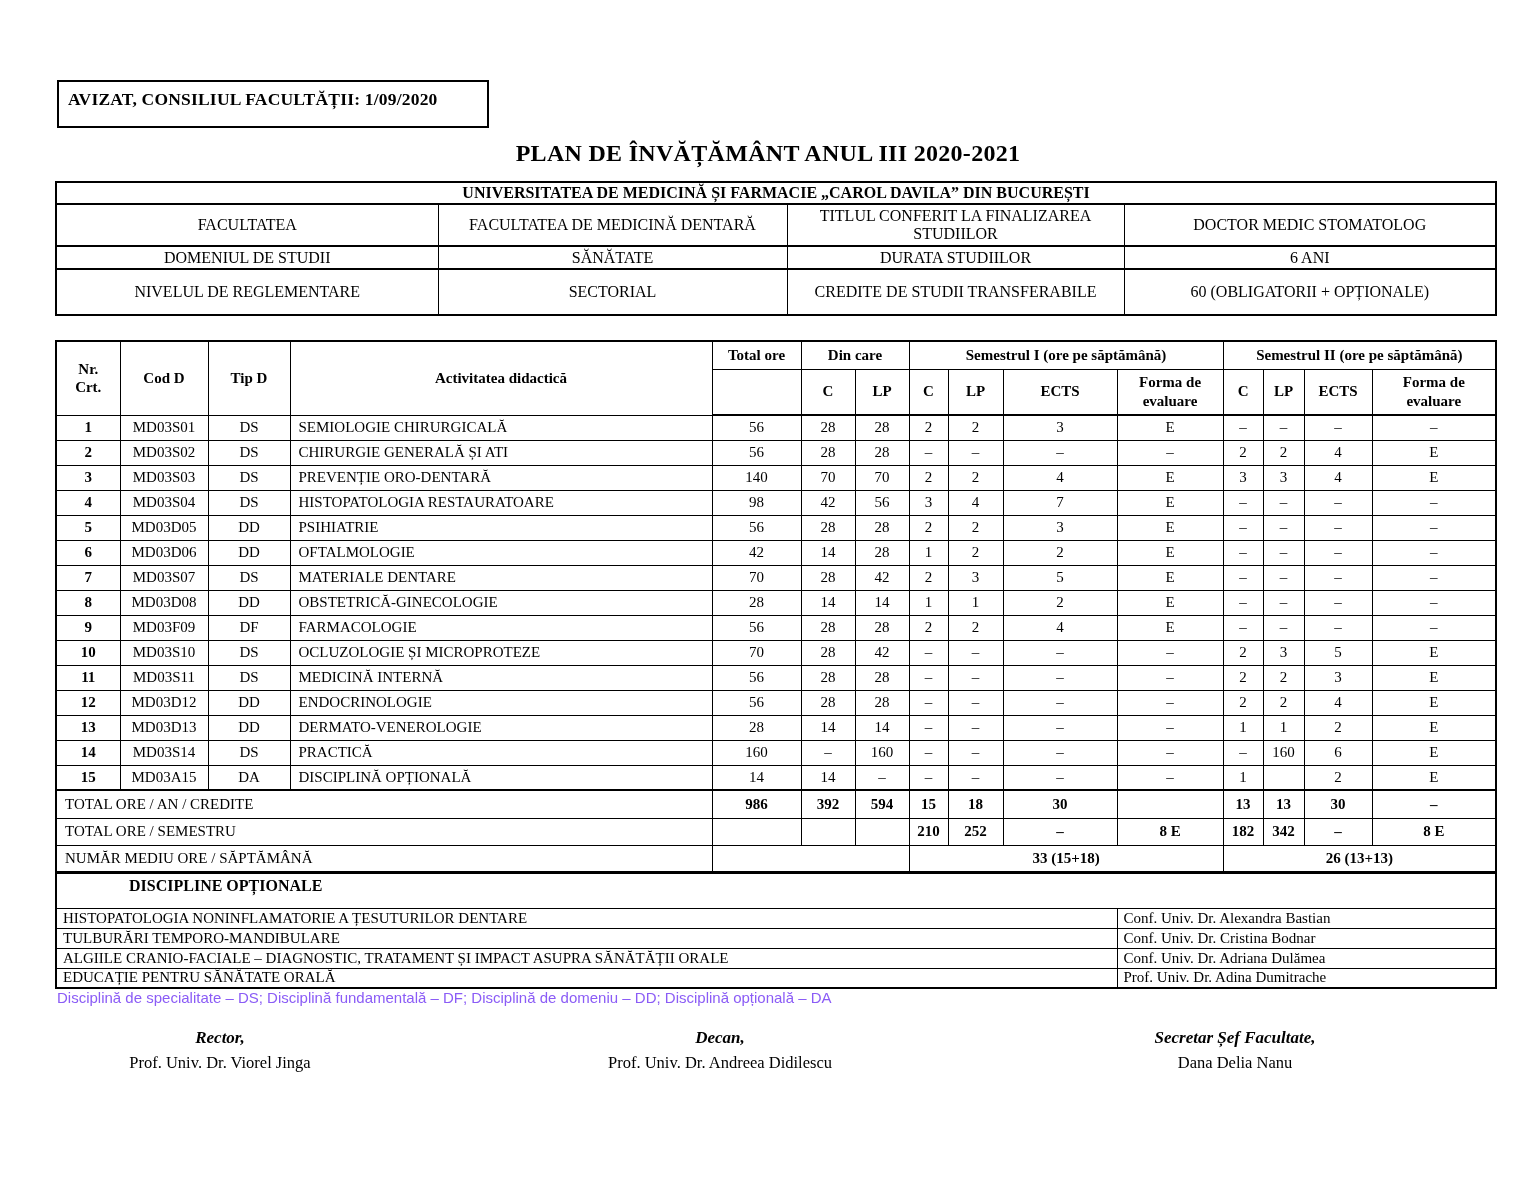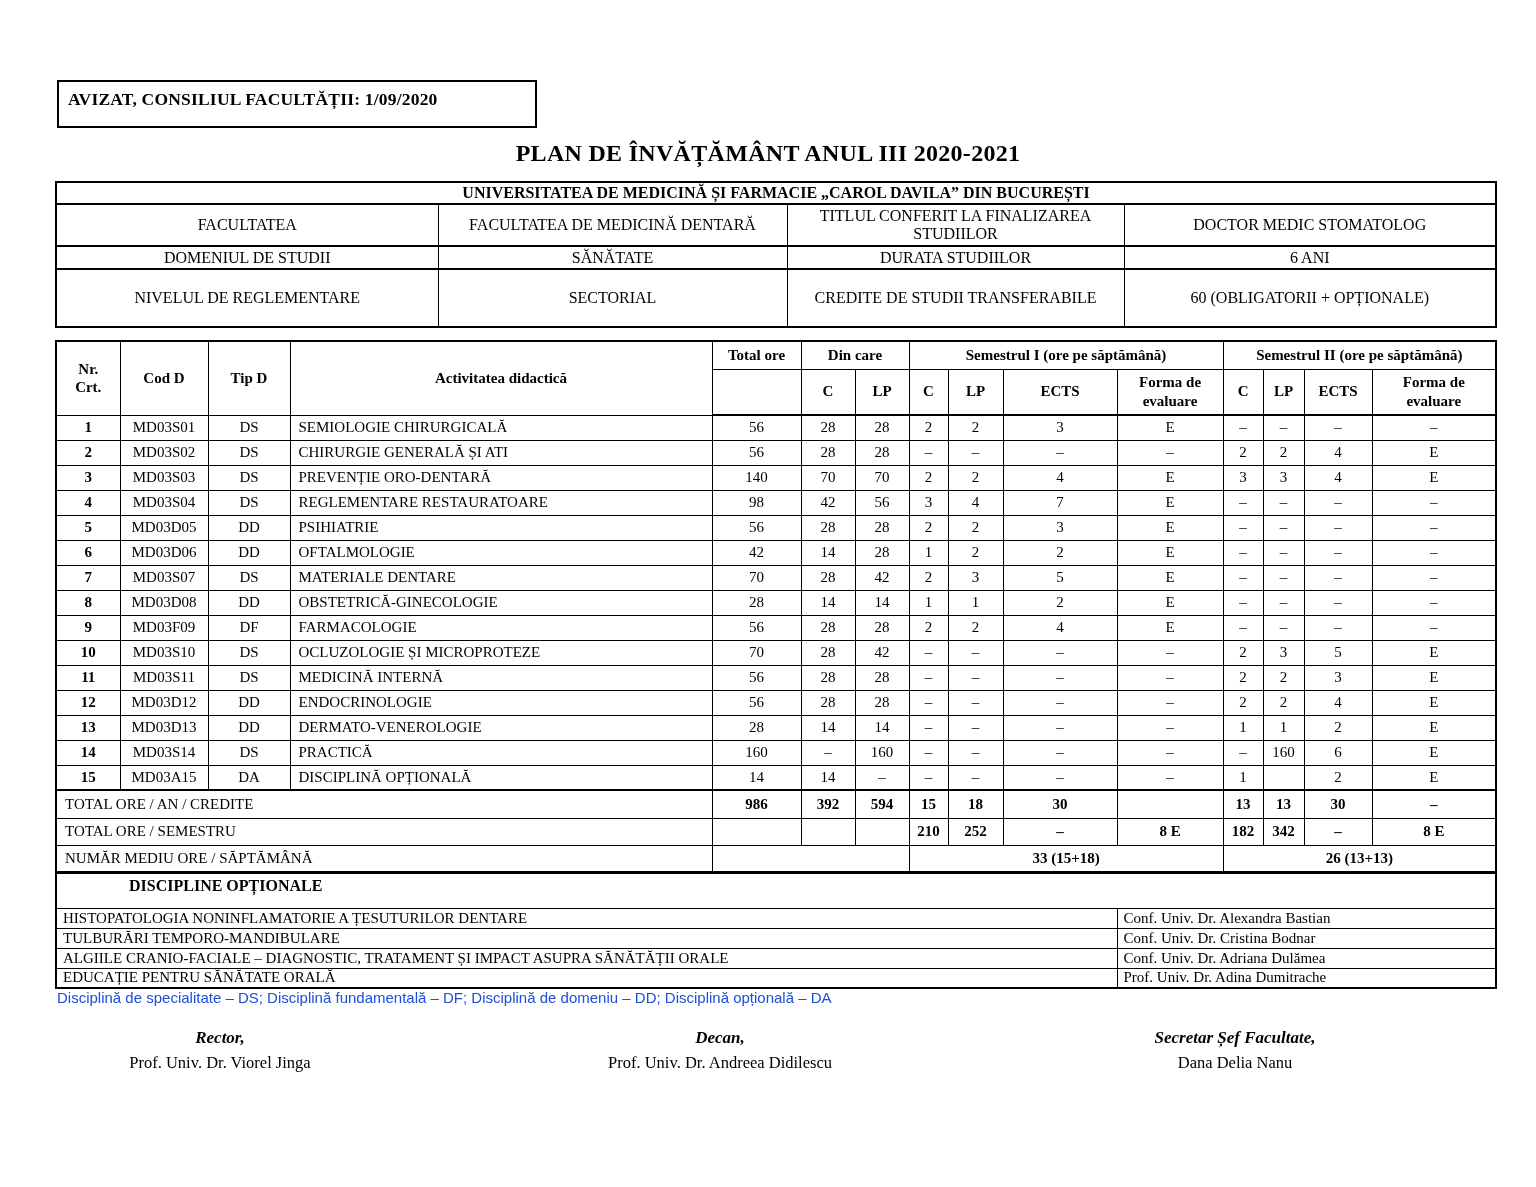--- a/index.html
+++ b/index.html
@@ -4,21 +4,21 @@
 <style>
   * { margin:0; padding:0; box-sizing:border-box; }
   html,body { background:#888; }
   #page {
     position:relative; width:1536px; height:1187px; background:#ffffff;
     color:#000; font-family:"Liberation Serif","DejaVu Serif",serif;
     overflow:hidden; margin:0 auto;
   }
   
   .avizat {
-    position:absolute; left:57px; top:80px; width:480px; height:48px;
+    position:absolute; left:57px; top:80px; width:432px; height:48px;
     border:2px solid #000; font-weight:bold; font-size:17.5px;
     padding:7px 0 0 9px; letter-spacing:.2px;
   }
   
   .title {
     position:absolute; top:140px; left:0; width:100%;
     text-align:center; font-weight:bold; font-size:24px; letter-spacing:.3px;
   }
   
   table { border-collapse:collapse; table-layout:fixed; }
@@ -26,21 +26,21 @@
     position:absolute; left:55px; top:181px; width:1440px;
     border:2px solid #000;
   }
   .info td {
     border:1px solid #000; border-bottom-width:2px; border-top-width:2px;
     text-align:center; vertical-align:middle; font-size:16px; padding:1px 8px;
   }
   .info .uni td { font-weight:bold; height:21px; }
   .info tr.r2 { height:42px; }
   .info tr.r3 { height:23px; }
-  .info tr.r4 { height:58px; }
+  .info tr.r4 { height:46px; }
   
   .main {
     position:absolute; left:55px; top:340px; width:1440px;
     border:2px solid #000;
   }
   .main th, .main td {
     border:1px solid #000; text-align:center; vertical-align:middle;
     font-size:15px; padding:0 3px; overflow:hidden;
   }
   .main thead th { font-weight:bold; white-space:pre-line; line-height:1.25; }
@@ -61,21 +61,21 @@
   tr.opt-head td {
     border:0; text-align:left; vertical-align:top;
     padding:3px 0 0 72px; font-weight:bold; font-size:16px;
   }
   tbody.optional tr { height:20px; }
   tbody.optional td { text-align:left; padding:0 6px; font-size:15px; white-space:nowrap;margin-top:43px; }
   
   .footnote {
     position:absolute; left:57px; top:989px;
     font-family:"Liberation Sans","DejaVu Sans",sans-serif;
-    font-size:15px; color:#1d4ed8;
+    font-size:15px; color:#8b5cf6;
   }
   
   .signs { position:absolute; top:1028px; left:0; width:100%; }
   .sig { position:absolute; text-align:center; }
   .sig .s-title { font-weight:bold; font-size:17px;font-style:italic; }
   .sig .s-name { font-size:16.5px; margin-top:5px; }
   .sig1 { left:85px;  width:270px; }
   .sig2 { left:575px; width:290px; }
   .sig3 { left:1055px; width:360px; }
 </style>
@@ -220,21 +220,21 @@
           <td>E</td>
           <td>3</td>
           <td>3</td>
           <td>4</td>
           <td>E</td>
         </tr>
         <tr>
           <td class="rownum">4</td>
           <td>MD03S04</td>
           <td>DS</td>
-          <td class="act">REGLEMENTARE RESTAURATOARE</td>
+          <td class="act">HISTOPATOLOGIA RESTAURATOARE</td>
           <td>98</td>
           <td>42</td>
           <td>56</td>
           <td>3</td>
           <td>4</td>
           <td>7</td>
           <td>E</td>
           <td>–</td>
           <td>–</td>
           <td>–</td>

